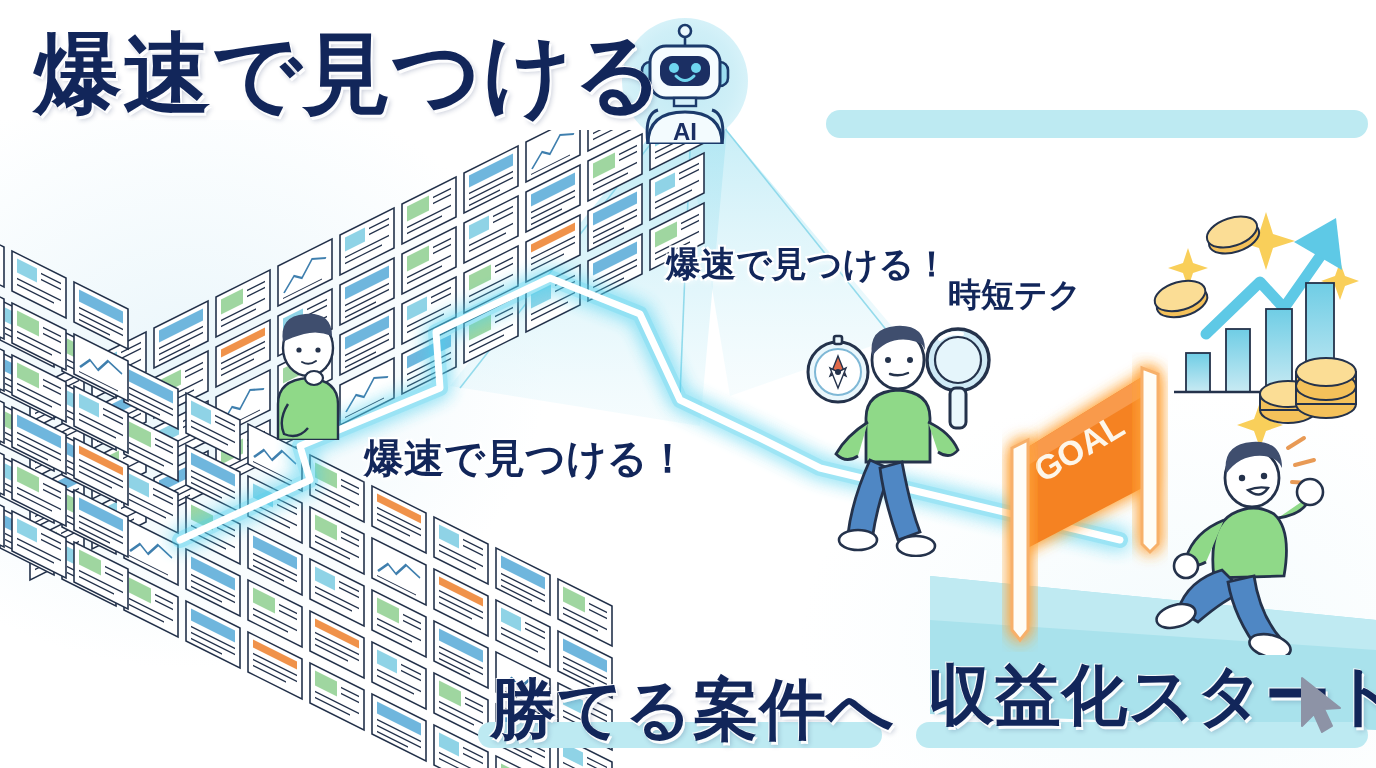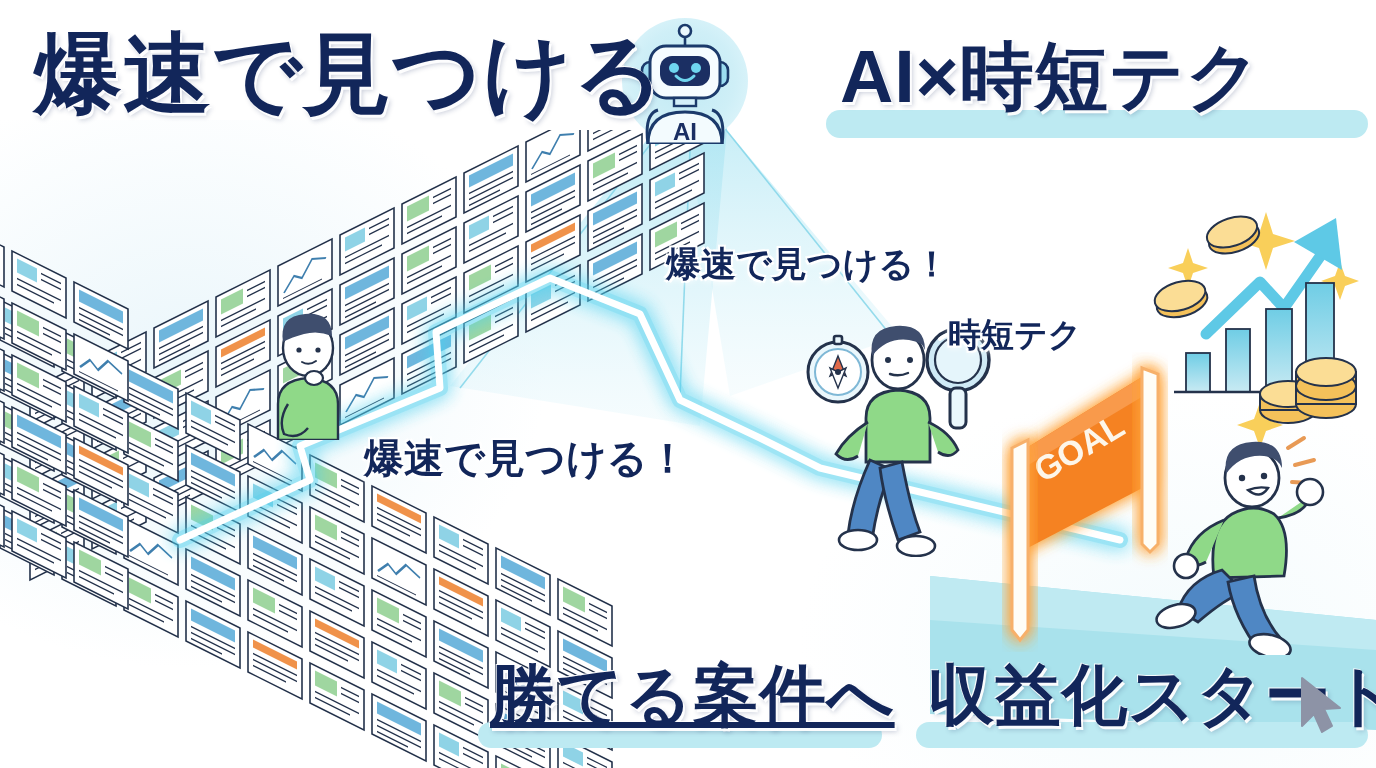--- a/index.html
+++ b/index.html
@@ -18,32 +18,32 @@
   
   .jp-title{position:absolute;font-weight:900;color:#12265a;
      letter-spacing:.01em;white-space:nowrap;line-height:1;
      text-shadow:2px 3px 0 rgba(255,255,255,.95), -1px -1px 0 rgba(255,255,255,.9),
                  3px 4px 5px rgba(18,38,90,.22);}
   #title-left{left:34px;top:30px;font-size:88px;}
   #title-right{left:840px;top:40px;font-size:74px;}
   .hl-bar{position:absolute;background:#bdeaf2;border-radius:14px;z-index:0;}
   #hl-right{left:826px;top:110px;width:542px;height:28px;}
 
-  #label-bottom-left{left:490px;top:662px;font-size:66px;text-decoration:underline;}
+  #label-bottom-left{left:490px;top:676px;font-size:66px;}
   #hl-bottom-left{left:478px;top:722px;width:404px;height:26px;border-radius:13px;}
   #label-bottom-right{left:928px;top:662px;font-size:66px;}
   #hl-bottom-right{left:916px;top:722px;width:452px;height:26px;border-radius:13px;}
 
   .sub-label{position:absolute;font-weight:900;color:#12265a;white-space:nowrap;
      line-height:1;
      text-shadow:2px 2px 0 #fff,-2px -2px 0 #fff,2px -2px 0 #fff,-2px 2px 0 #fff,
                  0 3px 6px rgba(255,255,255,.95);}
   #sub-fast-top{left:666px;top:246px;font-size:35px;}
   #sub-fast-mid{left:364px;top:438px;font-size:40px;}
-  #sub-jitan{left:948px;top:278px;font-size:33px;margin-top:40px;}
+  #sub-jitan{left:948px;top:278px;font-size:33px;}
 
   
   #robot{position:absolute;left:622px;top:18px;width:126px;height:126px;text-align:right;}
   #robot-halo{position:absolute;inset:0;border-radius:50%;
      background:radial-gradient(circle at 50% 48%, #bfe9f4 0%, #cfeff7 55%, #dcf4fa 78%, rgba(220,244,250,0) 100%);}
   #beams{position:absolute;left:430px;top:96px;width:520px;height:330px;}
 
   
   #maze{position:absolute;left:-10px;top:130px;width:790px;height:640px;}
   #path-glow{position:absolute;left:120px;top:210px;width:1020px;height:430px;}
@@ -461,21 +461,20 @@
       <path d="M100,126 q4,-30 -10,-34" fill="none" stroke="#1b3a6b" stroke-width="3"></path>
       <text x="63" y="122" font-family="'Liberation Sans',sans-serif" font-size="24" font-weight="900" fill="#1b2f63" text-anchor="middle">AI</text>
     </svg>
   </div>
 
   <div class="hl-bar z4" id="hl-right"></div>
   <div class="hl-bar z4" id="hl-bottom-left"></div>
   <div class="hl-bar z4" id="hl-bottom-right"></div>
 
   <div class="jp-title z10" id="title-left">爆速で見つける</div>
-  <div class="jp-title z10" id="title-right">AI×時短テク</div>
 
   <div class="sub-label z10" id="sub-fast-top">爆速で見つける！</div>
   <div class="sub-label z10" id="sub-fast-mid">爆速で見つける！</div>
   <div class="sub-label z10" id="sub-jitan">時短テク</div>
 
   <div class="jp-title z10" id="label-bottom-left">勝てる案件へ</div>
   <div class="jp-title z10" id="label-bottom-right">収益化スタート</div>
 
   <svg id="cursor" class="z10" viewBox="0 0 46 62">
     <polygon points="4,2 4,50 16,38 24,56 34,50 26,33 42,32" fill="#8d93a6" stroke="#8d93a6" stroke-width="2" stroke-linejoin="round"></polygon>

